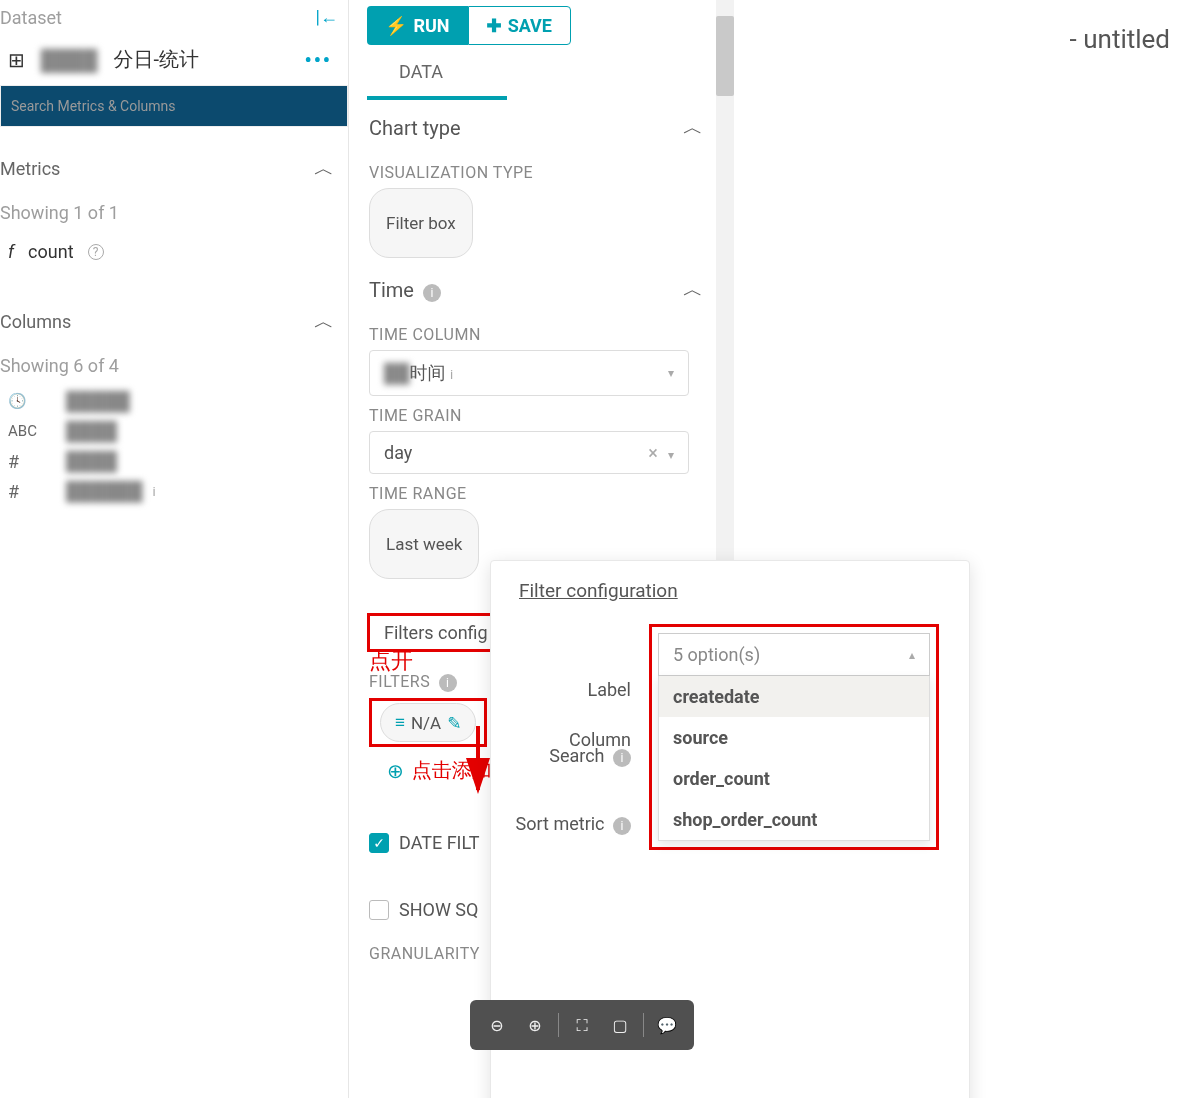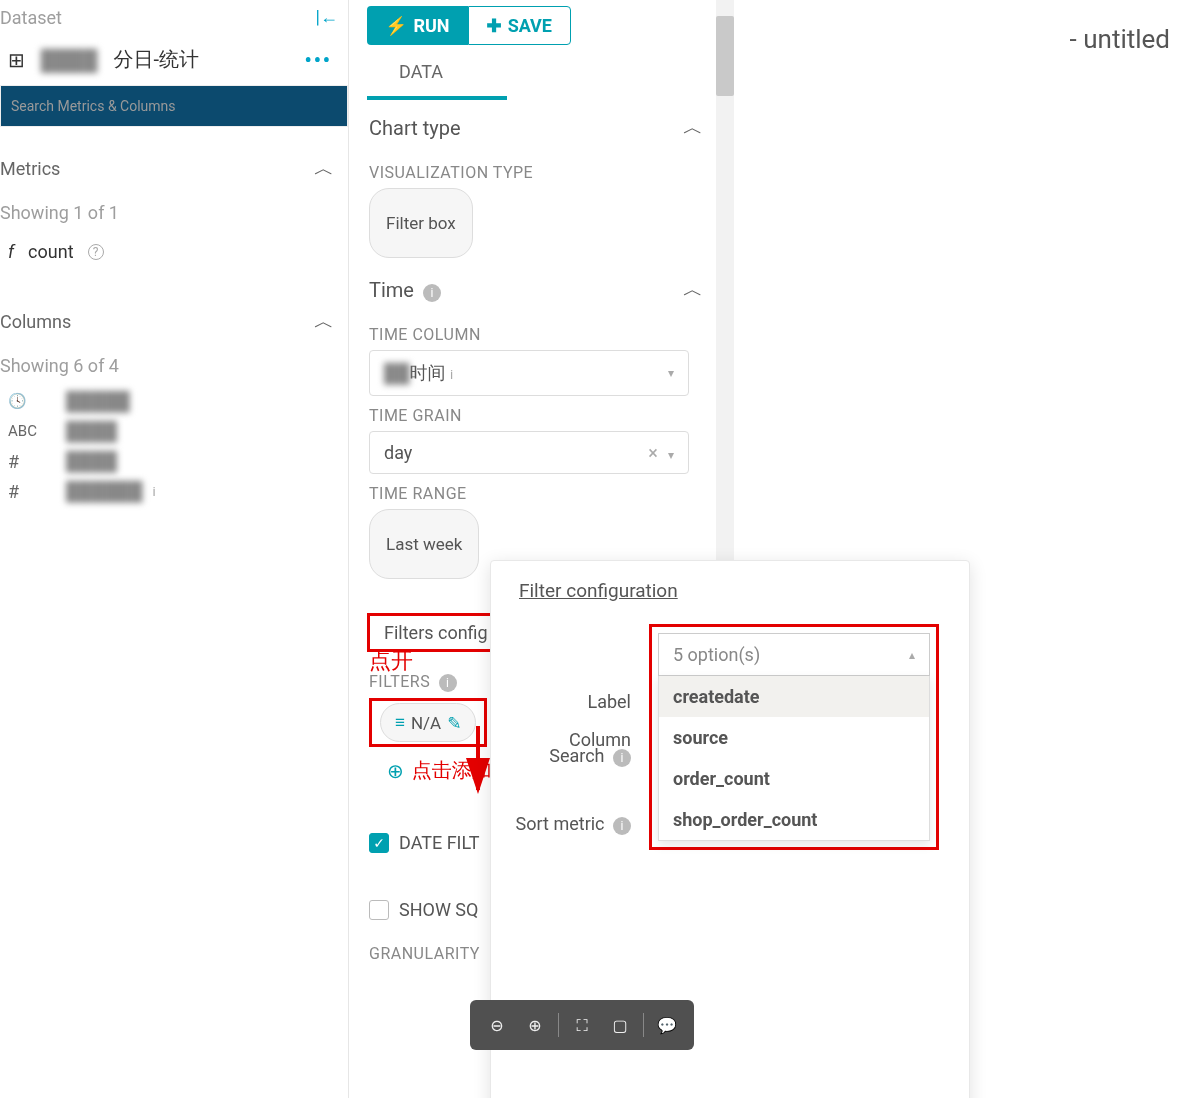--- a/index.html
+++ b/index.html
@@ -220,21 +220,21 @@
         <span class="caret">▴</span>
       </div>
       <div class="dd-list">
         <div class="dd-item hover">createdate</div>
         <div class="dd-item">source</div>
         <div class="dd-item">order_count</div>
         <div class="dd-item">shop_order_count</div>
       </div>
     </div>
   </div>
-  <div class="pop-row" style="position:absolute;top:122px;left:20px;">
+  <div class="pop-row" style="position:absolute;top:110px;left:20px;">
     <div class="pop-label">Label</div>
   </div>
   <div class="pop-row" style="position:absolute;top:176px;left:20px;">
     <div class="pop-label"><span>Search</span> <i class="info-icon">i</i></div>
   </div>
   <div class="pop-row" style="position:absolute;top:244px;left:20px;">
     <div class="pop-label"><span>Sort metric</span> <i class="info-icon">i</i></div>
   </div>
   <div style="height:236px;"></div>
   <div class="pop-check-row"></div>

